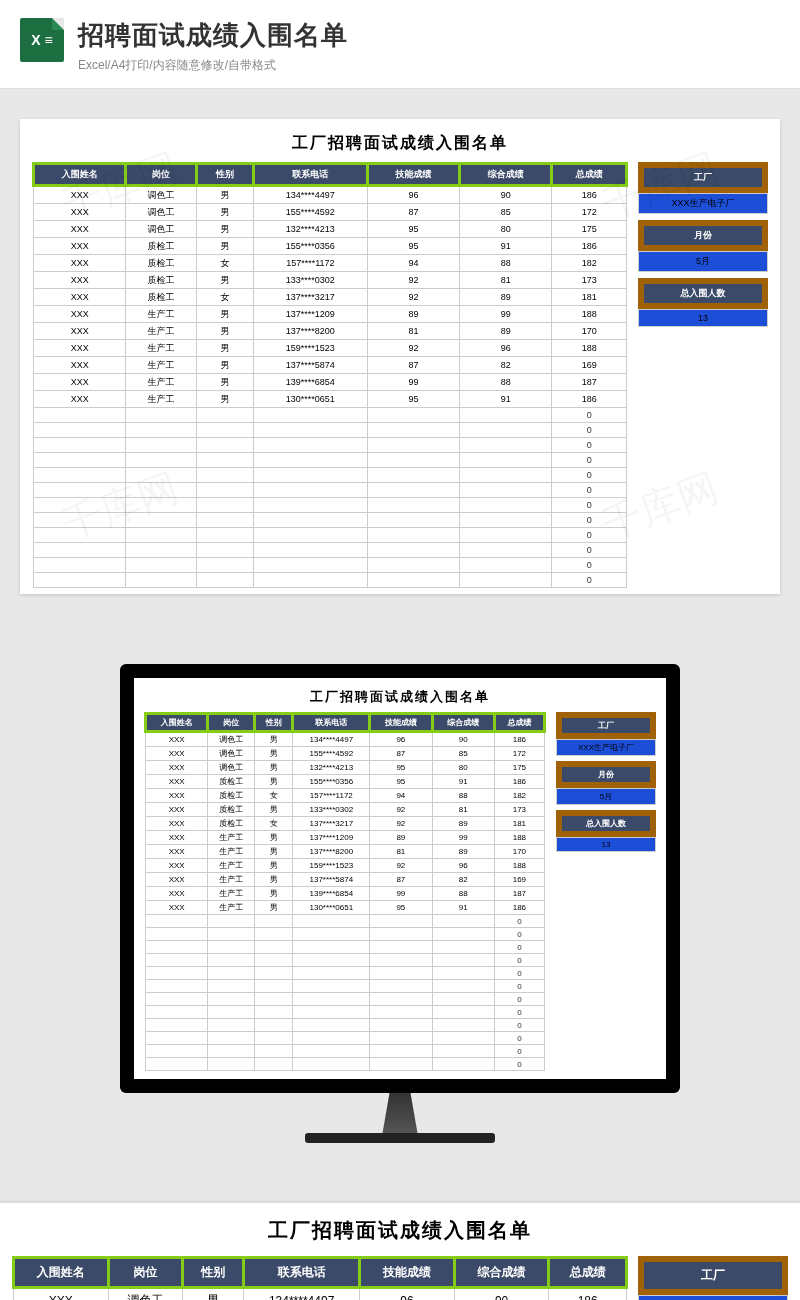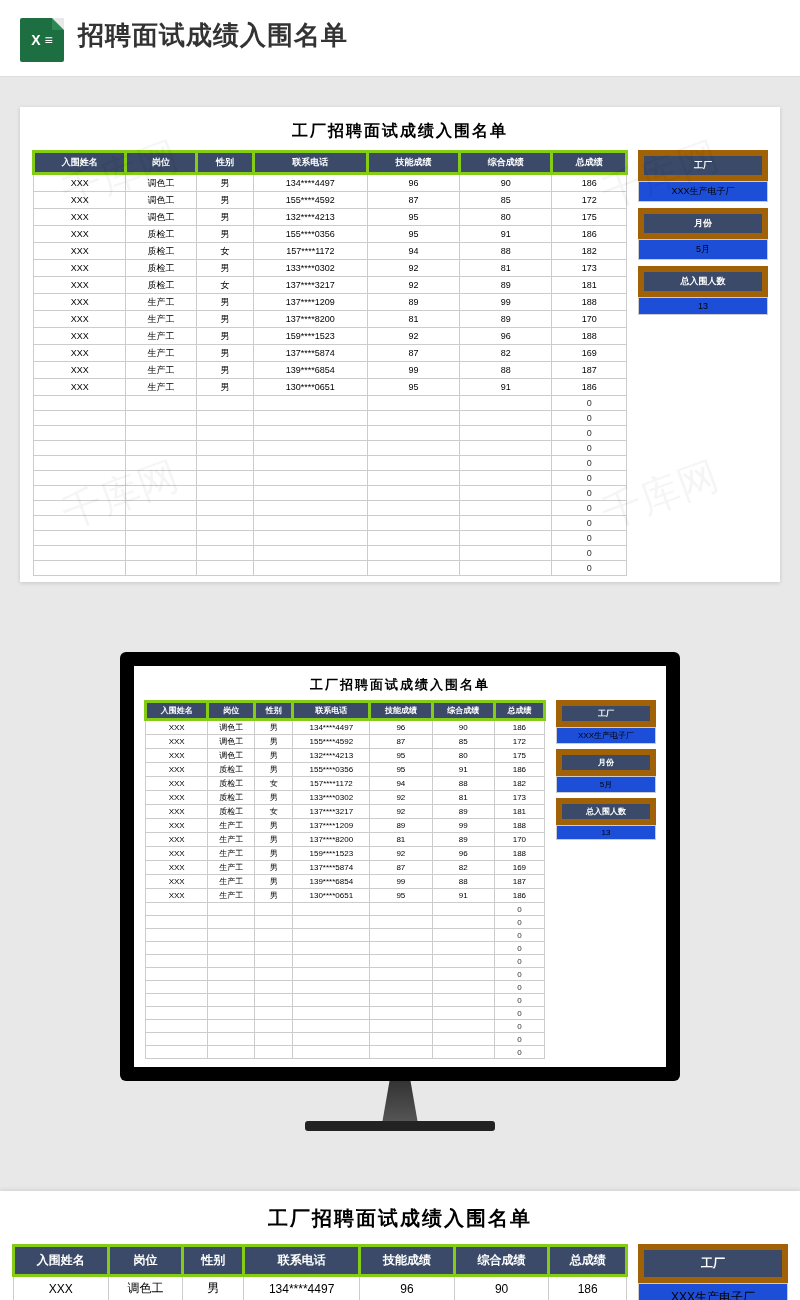--- a/index.html
+++ b/index.html
@@ -52,20 +52,21 @@
 </style>
 </head>
 <body>
 
 <div class="header">
   <div class="excel-icon">
       <span>X ≡</span>
     </div>
   <div class="header-text">
     <div class="header-title">招聘面试成绩入围名单</div>
+    <div class="header-sub">Excel/A4打印/内容随意修改/自带格式</div>
   </div>
 </div>
 
 <div class="preview-area">
   <div class="sheet-card">
     <div class="watermark wm1">千库网</div>
     <div class="watermark wm2">千库网</div>
     <div class="watermark wm3">千库网</div>
     <div class="watermark wm4">千库网</div>
     <div class="sheet-title">工厂招聘面试成绩入围名单</div>

